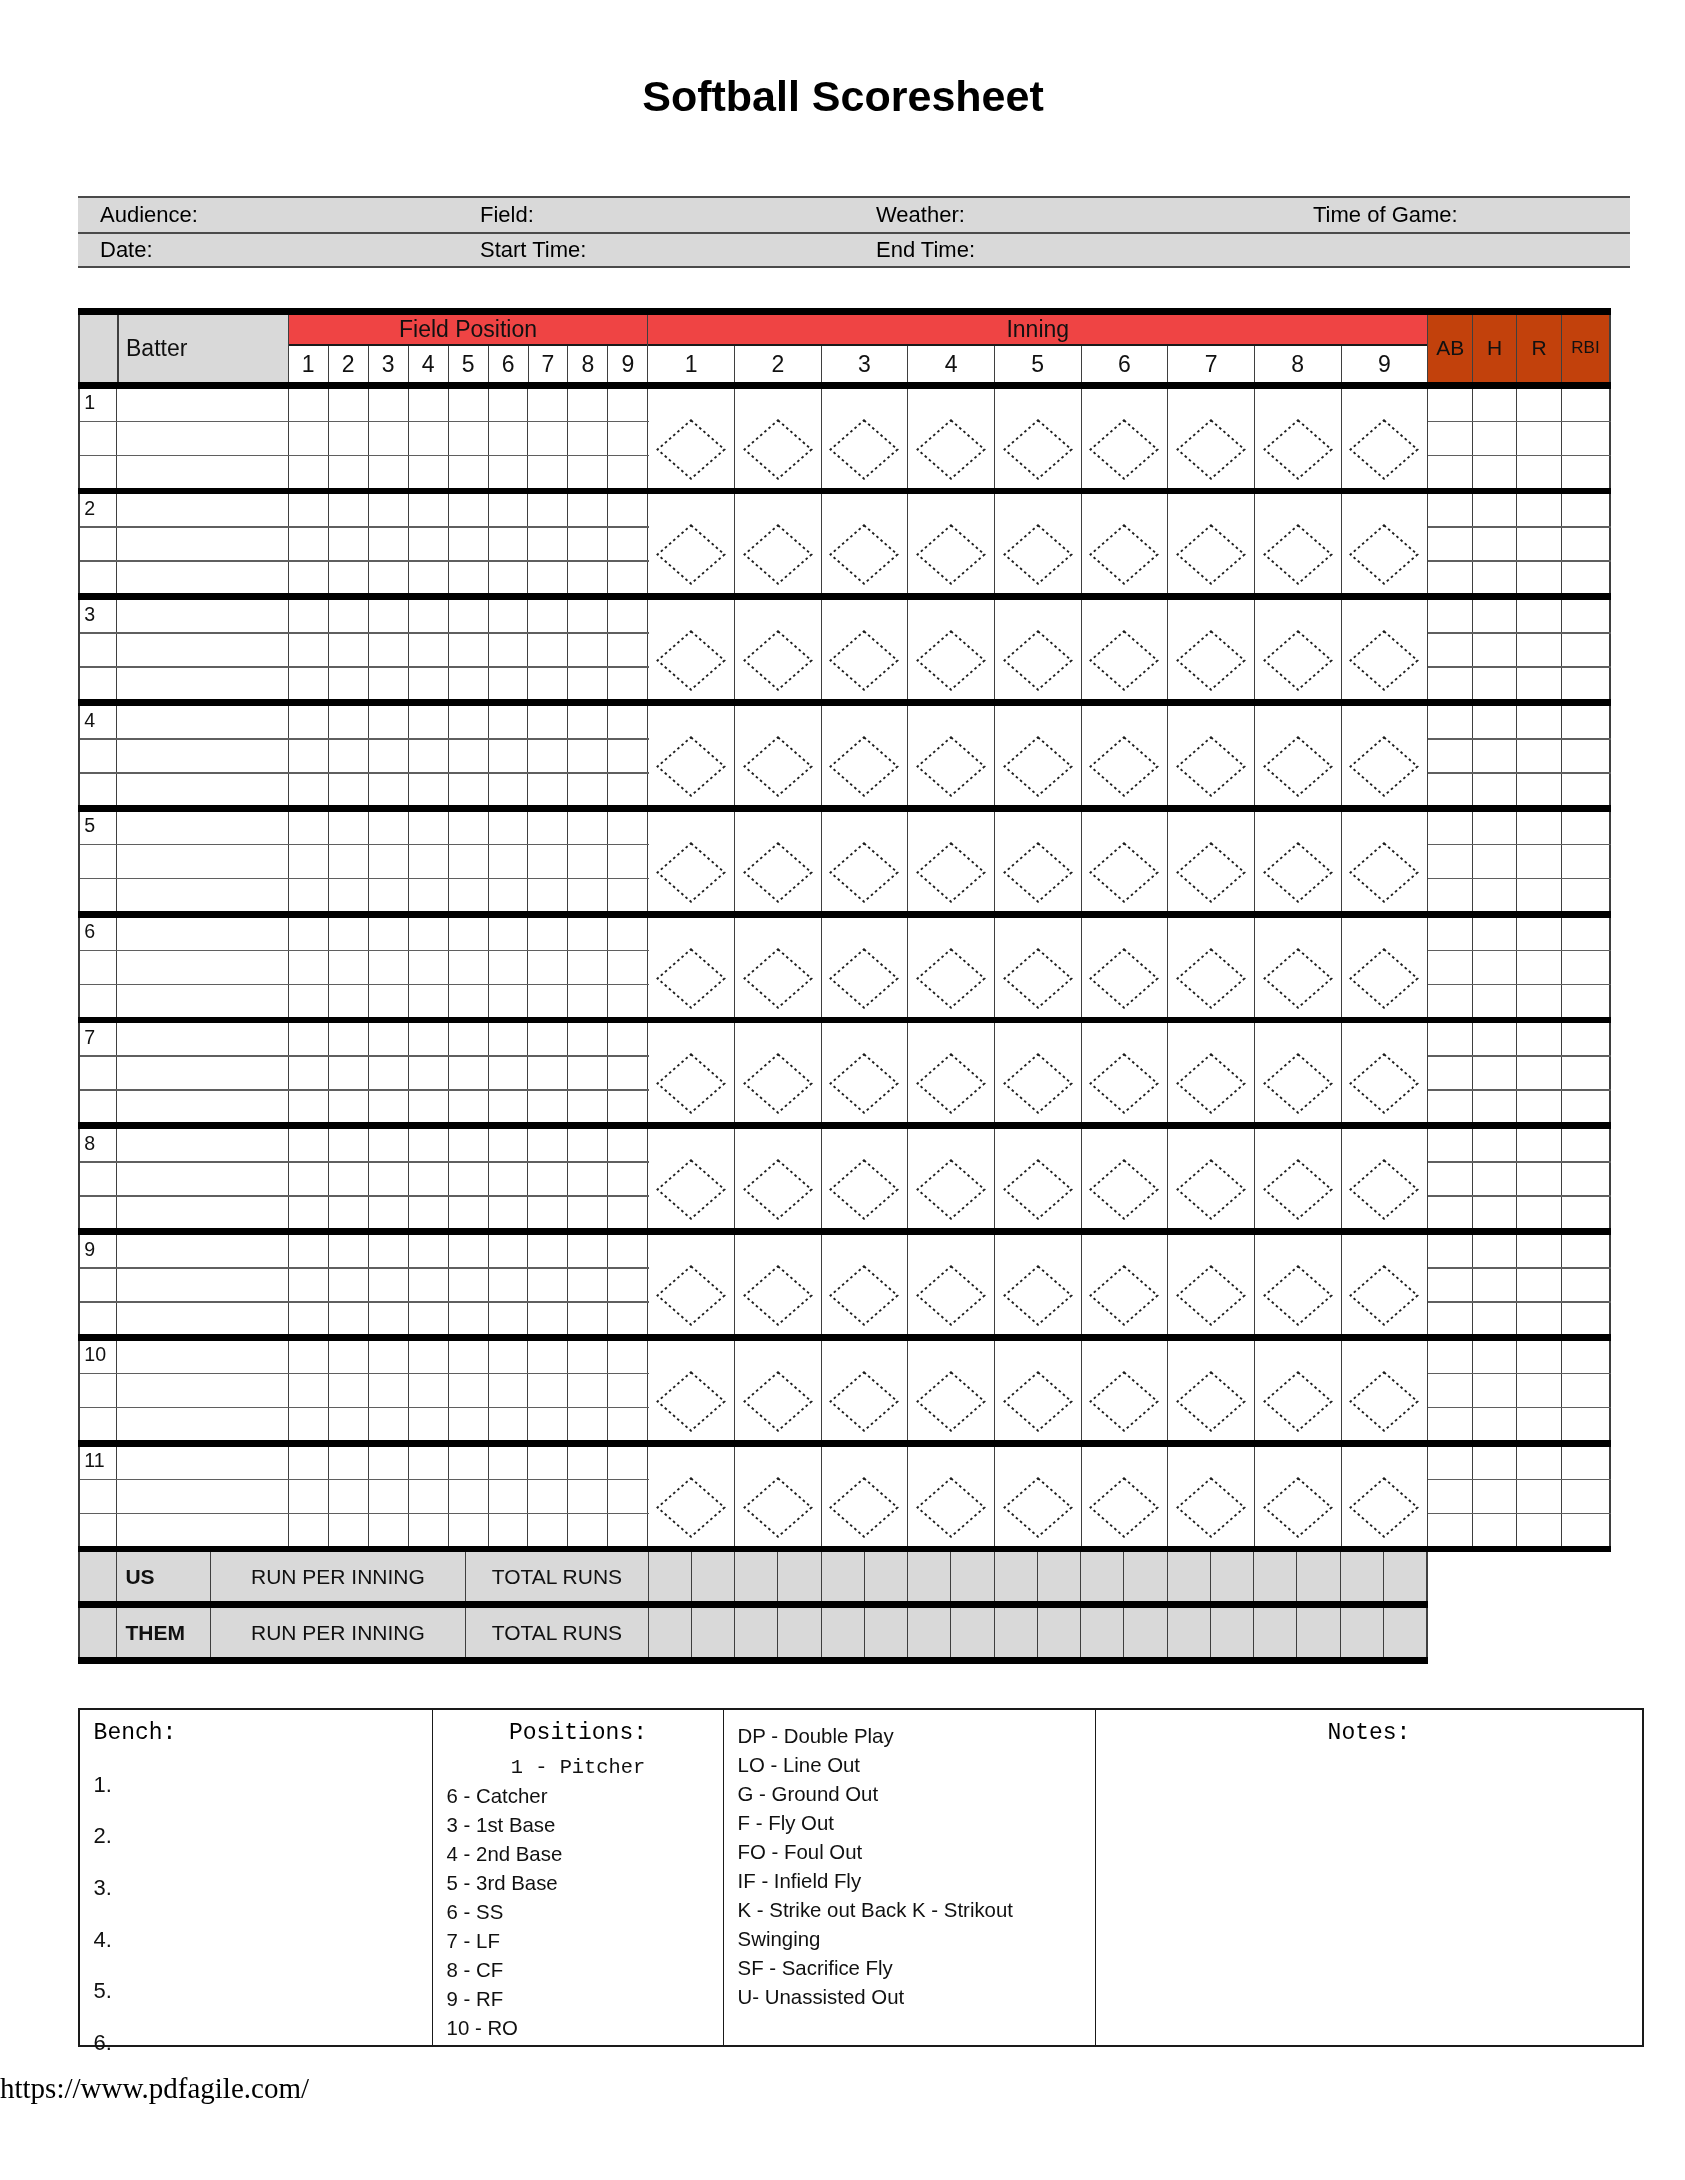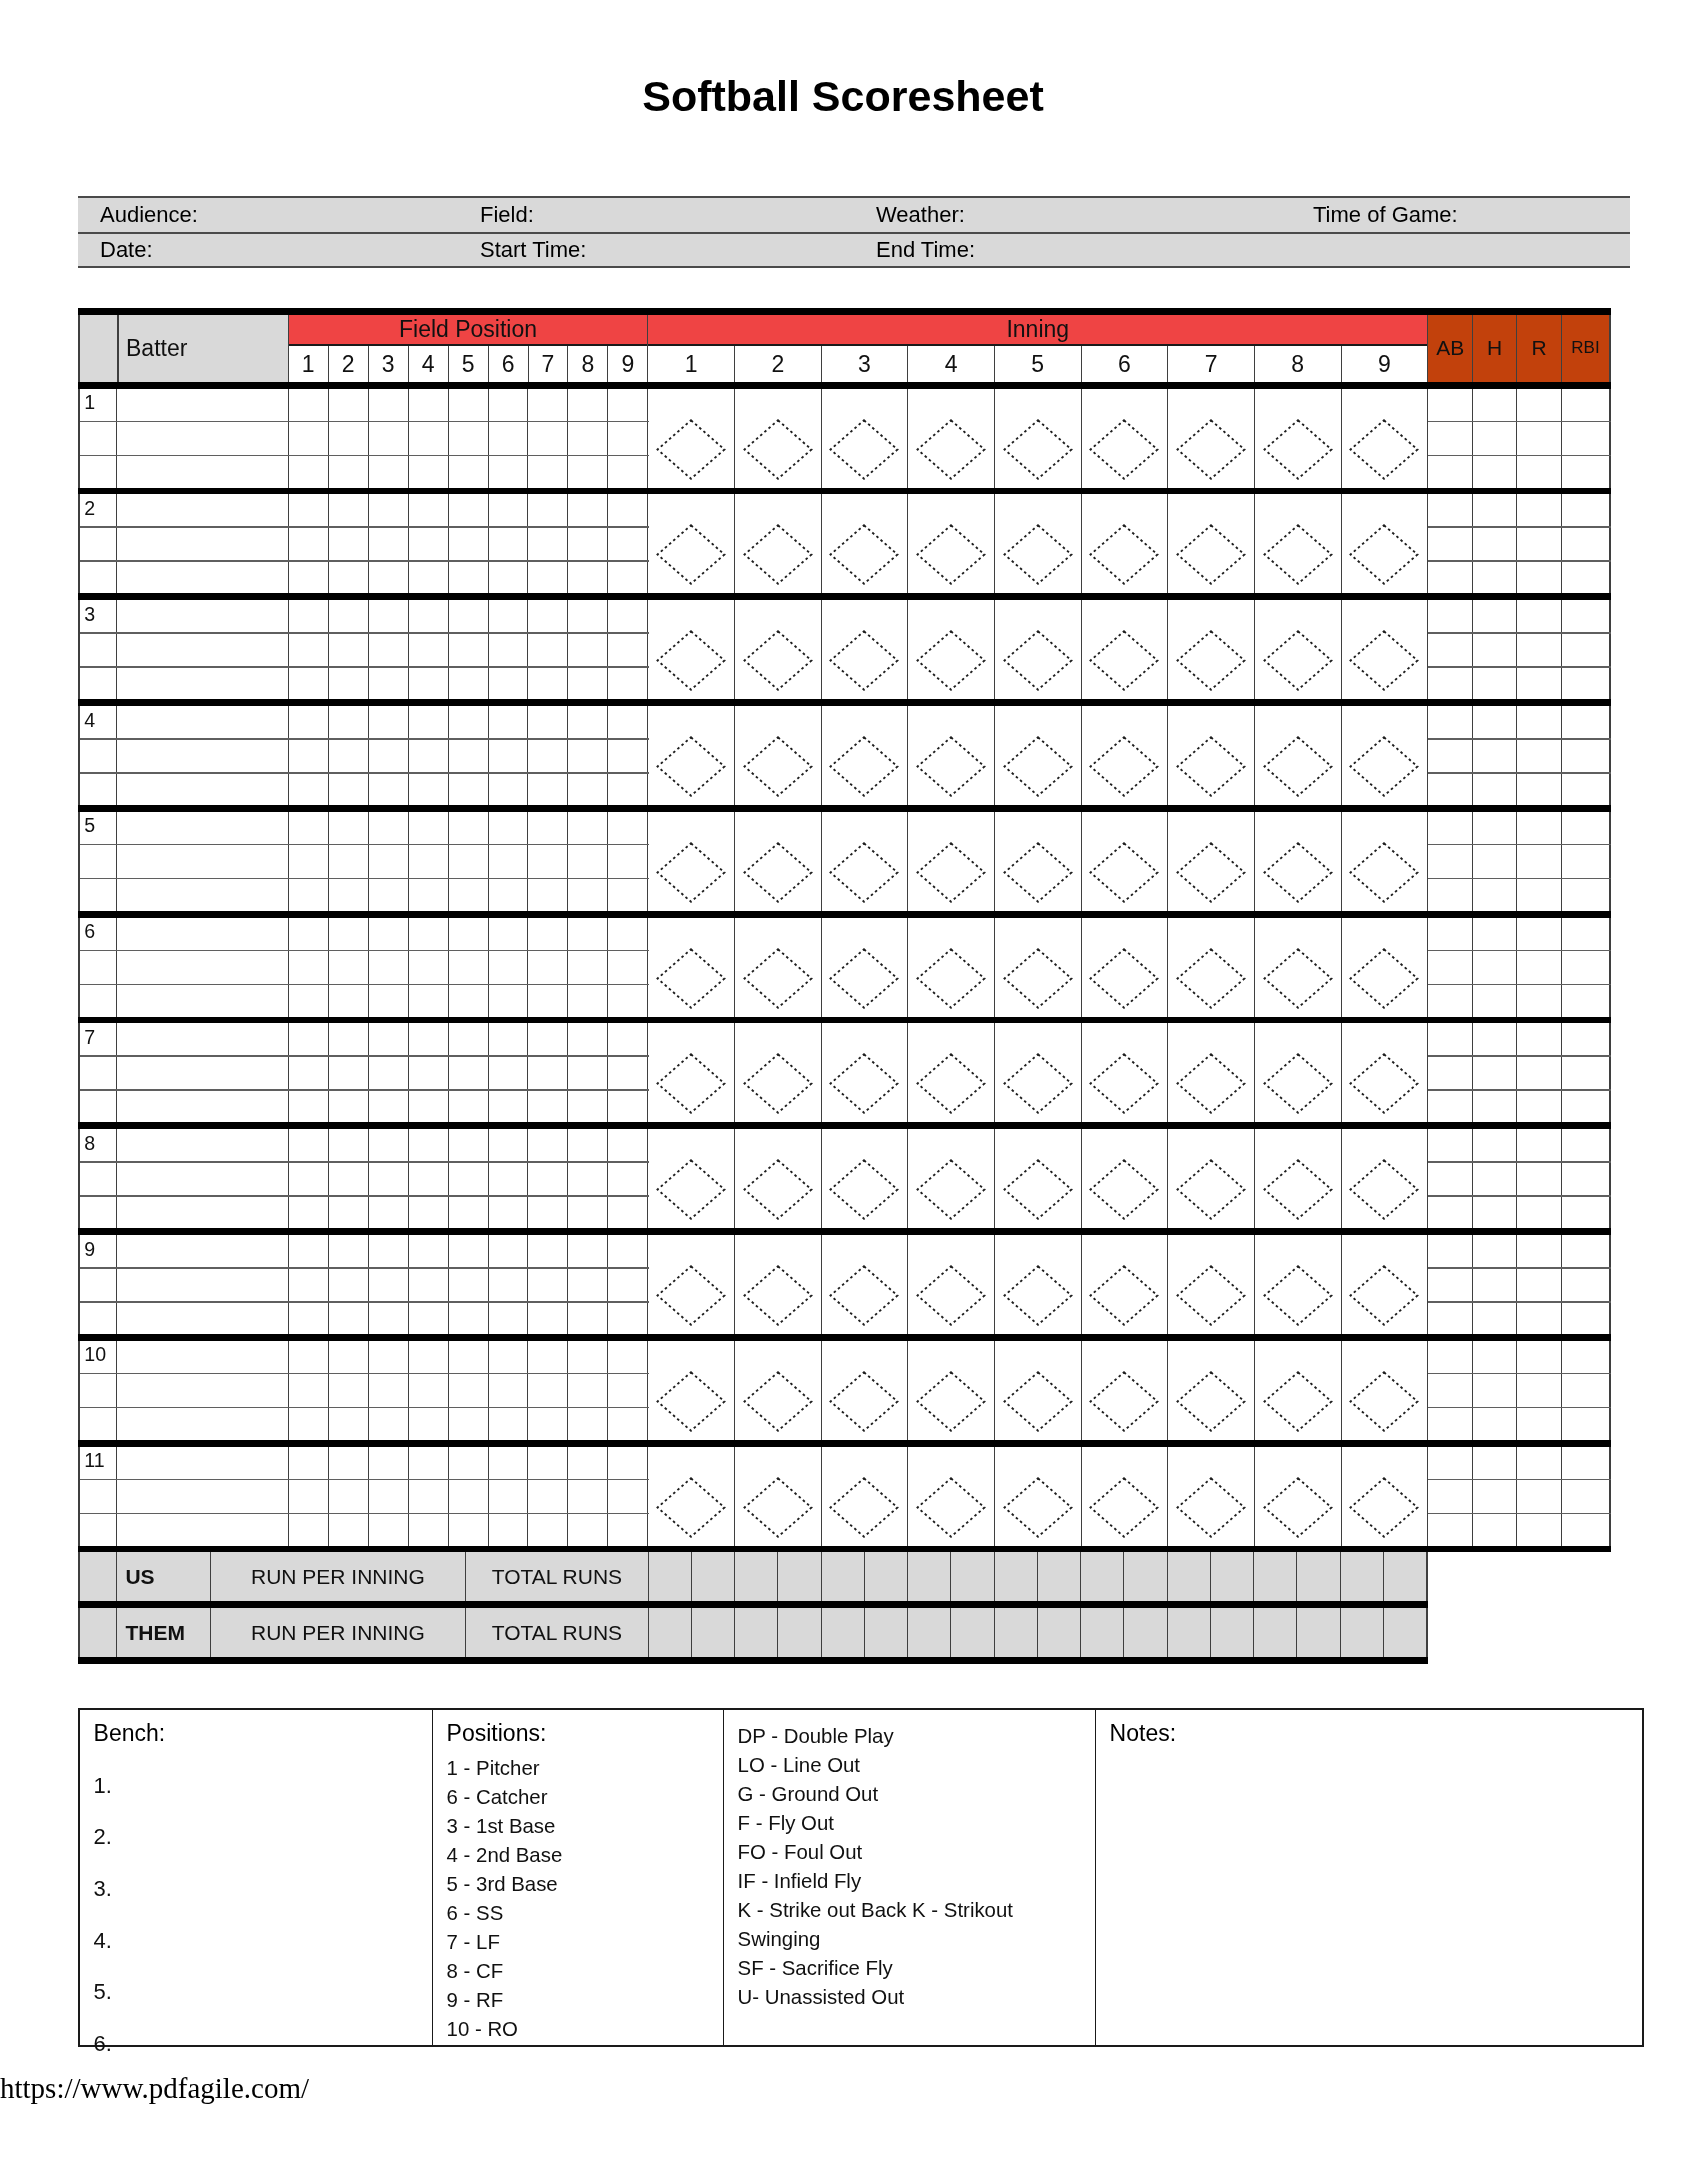--- a/index.html
+++ b/index.html
@@ -71,22 +71,22 @@
   .s-cell:last-child{border-right:2.6px solid #3f3f3f;}
 
   
   .legend{position:absolute;left:78px;top:1708px;width:1566px;height:339px;
           border:2.6px solid #1a1a1a;display:flex;background:#fff;}
   .lcol{padding:10.2px 13.6px;height:100%;}
   .lcol.bench{width:353px;border-right:1.7px solid #1a1a1a;}
   .lcol.positions{width:291px;border-right:1.7px solid #1a1a1a;}
   .lcol.abbrev{width:372px;border-right:1.7px solid #1a1a1a;padding-top:12px;}
   .lcol.notes{flex:1;display:flex;flex-direction:column;}
-  .ltitle{font-size:23px;color:#000;}
-  .serif{font-family:Liberation Sans, sans-serif;}
+  .ltitle{font-size:23px;color:#000;font-family:Liberation Mono, monospace;}
+  .serif{font-family:Liberation Mono, monospace;text-align:center;}
   .bench-item{font-size:22px;margin-top:25.6px;}
   .pos-item{font-size:20.4px;line-height:29px;}
   .pos-list{margin-top:6.8px;}
   .ab-item{font-size:20.4px;line-height:29px;}
   .notes-area{flex:1;}
 
   
   .footer{position:absolute;top:2072px;left:0;width:100%;text-align:left;
           font-family:"Liberation Serif","DejaVu Serif",serif;font-size:29px;color:#000;}
 </style>

